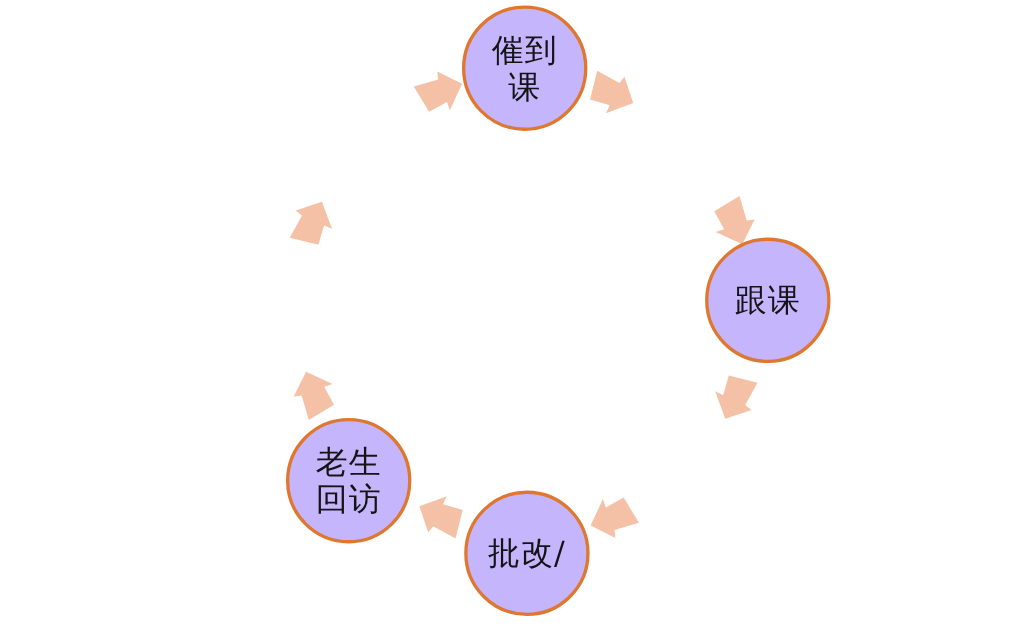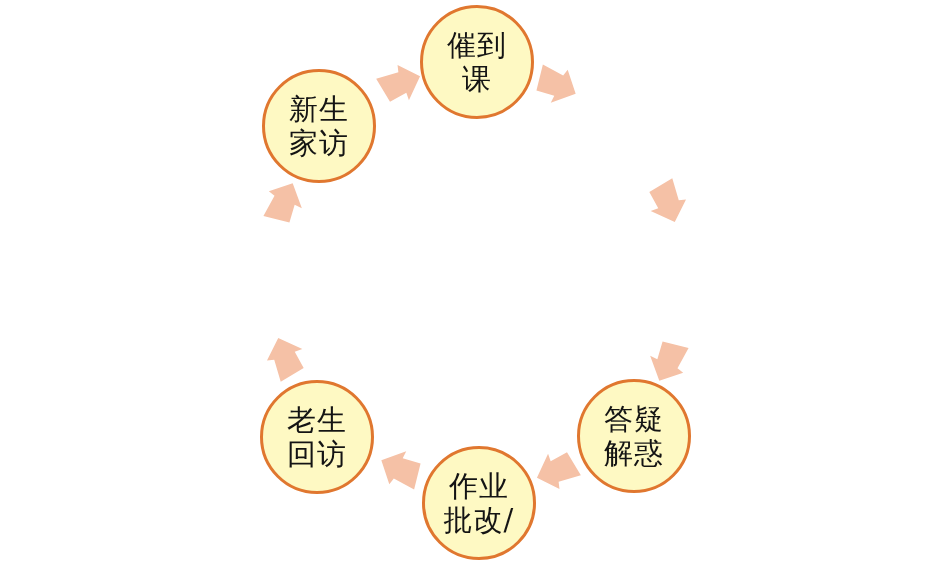--- a/index.html
+++ b/index.html
@@ -26,21 +26,21 @@
     fill: var(--arrow, #F5C1A6);
     stroke: none;
   }
   .node {
     position: absolute;
     width: 114px;
     height: 114px;
     box-sizing: border-box;
     border: 3.5px solid var(--stroke, #E0772F);
     border-radius: 50%;
-    background: #fef9c3;
+    background: #c4b5fd;
     display: flex;
     align-items: center;
     justify-content: center;
   }
   .node-label {
     text-align: center;
     font-size: 29px;
     line-height: 34px;
     color: var(--text, #141414);
     letter-spacing: 1px;
@@ -74,38 +74,30 @@
     <path transform="translate(284,203) rotate(292.5)" d="M -20 -14 L 3 -11.5 L 5 -18.5 L 21.5 0.5 L 2 18.5 L 2.5 10.5 L -16 12.5 Z"></path>
     <path transform="translate(400,84)  rotate(-22.5)" d="M -20 -14 L 3 -11.5 L 5 -18.5 L 21.5 0.5 L 2 18.5 L 2.5 10.5 L -16 12.5 Z"></path>
   </svg>
 
   <div class="node pos-0">
     <div class="node-label">
         <span class="line">催到</span>
         <span class="line">课</span>
       </div>
   </div>
-  <div class="node pos-3">
+  <div class="node pos-2">
     <div class="node-label">
-        <span class="line">答疑</span>
-        <span class="line">解惑</span>
+        <span class="line">跟课</span>
       </div>
   </div>
   <div class="node pos-4">
     <div class="node-label">
-        <span class="line">作业</span>
         <span class="line">批改/</span>
       </div>
   </div>
   <div class="node pos-5">
     <div class="node-label">
         <span class="line">老生</span>
         <span class="line">回访</span>
       </div>
   </div>
-  <div class="node pos-7">
-    <div class="node-label">
-        <span class="line">新生</span>
-        <span class="line">家访</span>
-      </div>
-  </div>
 
 </div>
 
 </body></html>

